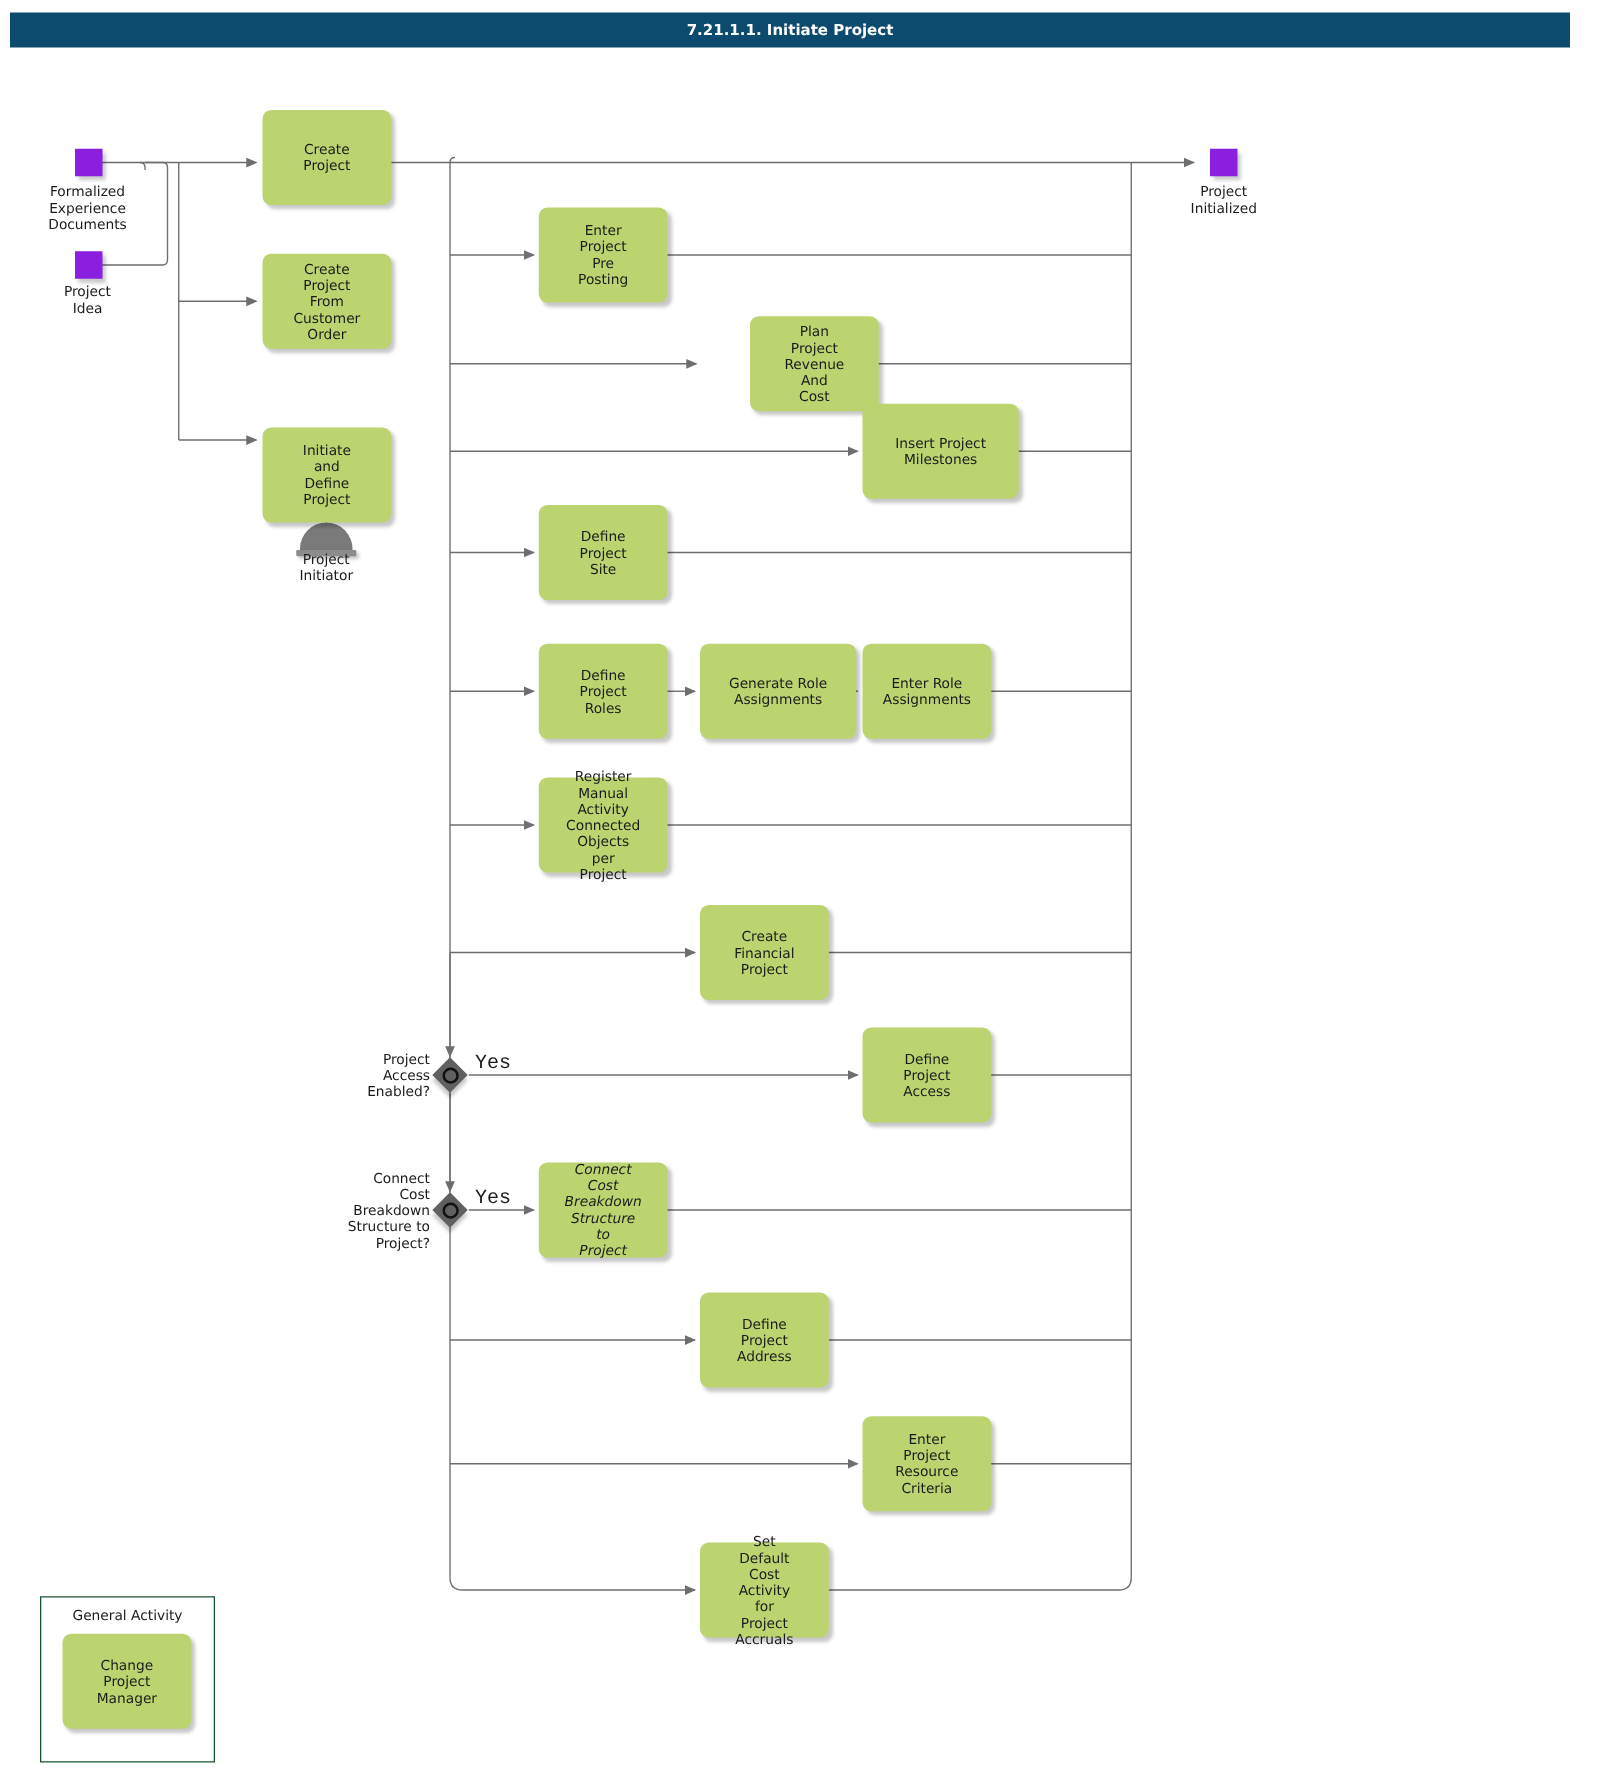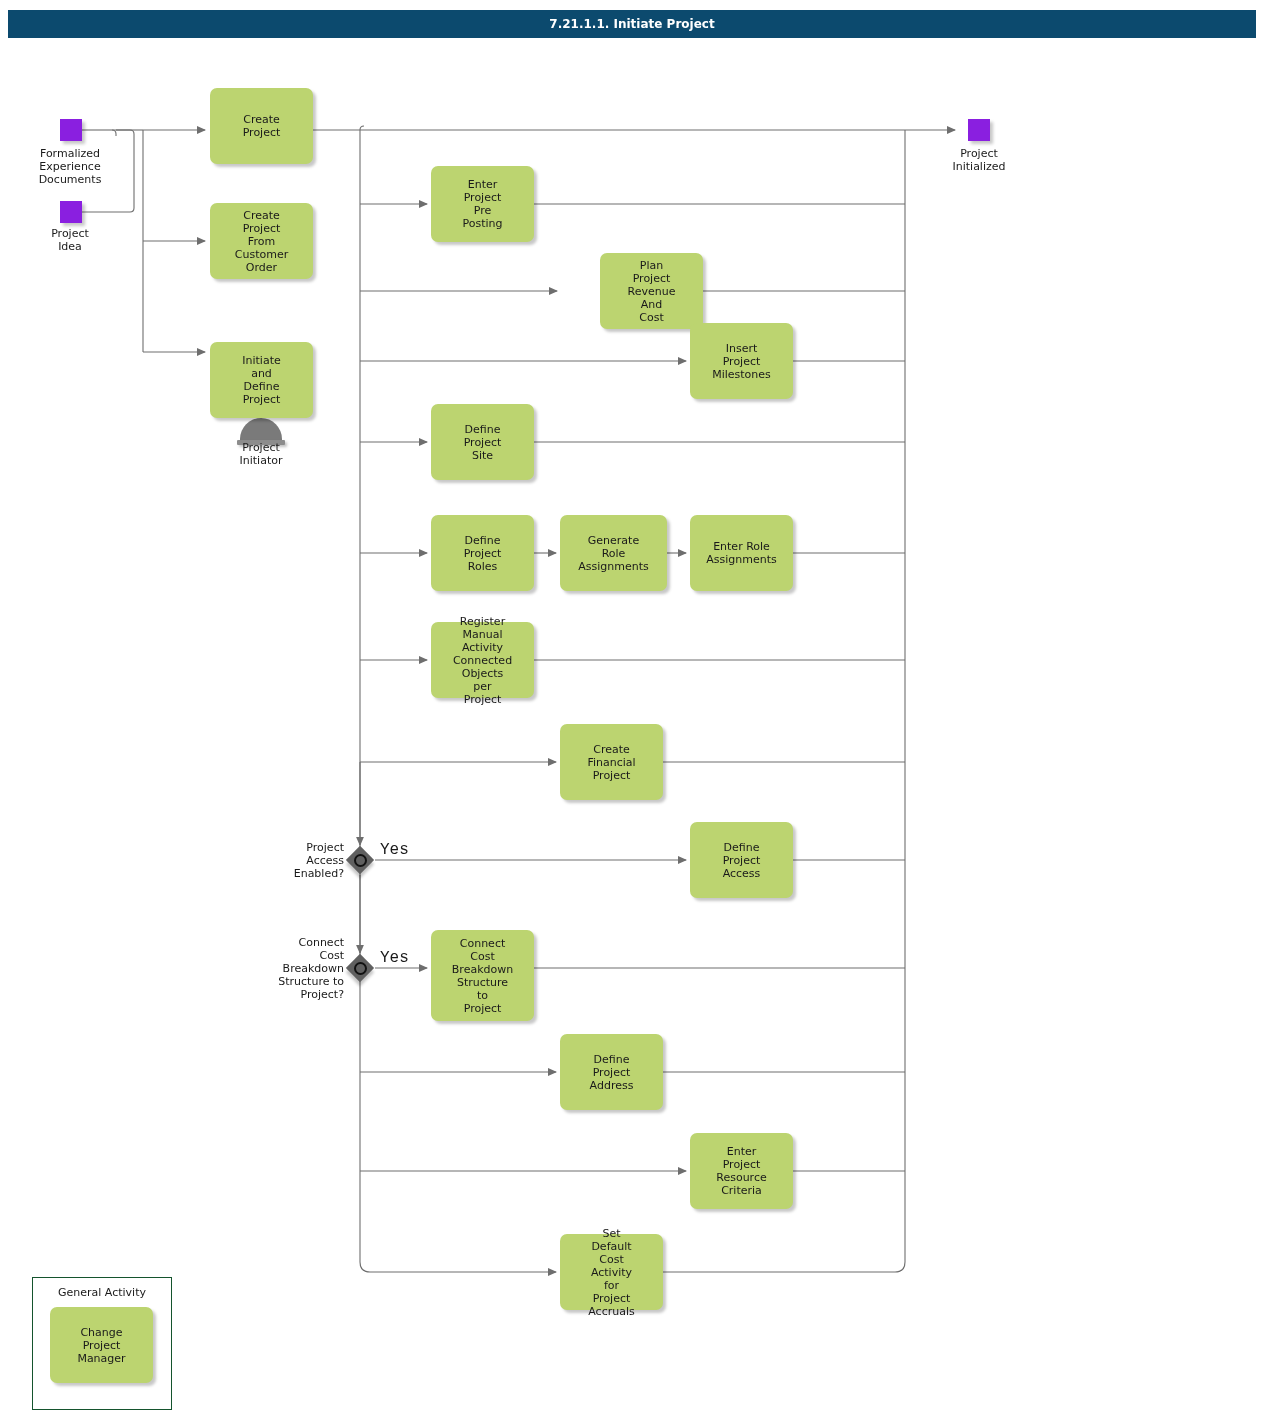--- a/index.html
+++ b/index.html
@@ -275,53 +275,53 @@
 </div>
 
 <div class="activity" style="left:431px; top:166px; width:103px; height:76px;">
   <span>Enter Project<br>Pre Posting</span>
 </div>
 
 <div class="activity" style="left:560px; top:253px; width:103px; height:76px;margin-left:40px;">
   <span>Plan Project<br>Revenue And<br>Cost</span>
 </div>
 
-<div class="activity" style="left:690px; top:323px; width:103px; height:76px;">
+<div class="activity" style="left:690px; top:323px; width:125px; height:76px;">
   <span>Insert Project<br>Milestones</span>
 </div>
 
 <div class="activity" style="left:431px; top:404px; width:103px; height:76px;">
   <span>Define Project<br>Site</span>
 </div>
 
 <div class="activity" style="left:431px; top:515px; width:103px; height:76px;">
   <span>Define Project<br>Roles</span>
 </div>
 
-<div class="activity" style="left:560px; top:515px; width:107px; height:76px;">
+<div class="activity" style="left:560px; top:515px; width:125px; height:76px;">
   <span>Generate Role<br>Assignments</span>
 </div>
 
 <div class="activity" style="left:690px; top:515px; width:103px; height:76px;">
   <span>Enter Role<br>Assignments</span>
 </div>
 
 <div class="activity" style="left:431px; top:622px; width:103px; height:76px;">
   <span>Register Manual<br>Activity<br>Connected<br>Objects per<br>Project</span>
 </div>
 
 <div class="activity" style="left:560px; top:724px; width:103px; height:76px;">
   <span>Create Financial<br>Project</span>
 </div>
 
 <div class="activity" style="left:690px; top:822px; width:103px; height:76px;">
   <span>Define Project<br>Access</span>
 </div>
 
-<div class="activity" style="left:431px; top:930px; width:103px; height:91px;">
+<div class="activity" style="left:431px; top:930px; width:103px; height:76px;font-style:italic;">
   <span>Connect Cost<br>Breakdown<br>Structure to<br>Project</span>
 </div>
 
 <div class="activity" style="left:560px; top:1034px; width:103px; height:76px;">
   <span>Define Project<br>Address</span>
 </div>
 
 <div class="activity" style="left:690px; top:1133px; width:103px; height:76px;">
   <span>Enter Project<br>Resource<br>Criteria</span>
 </div>

